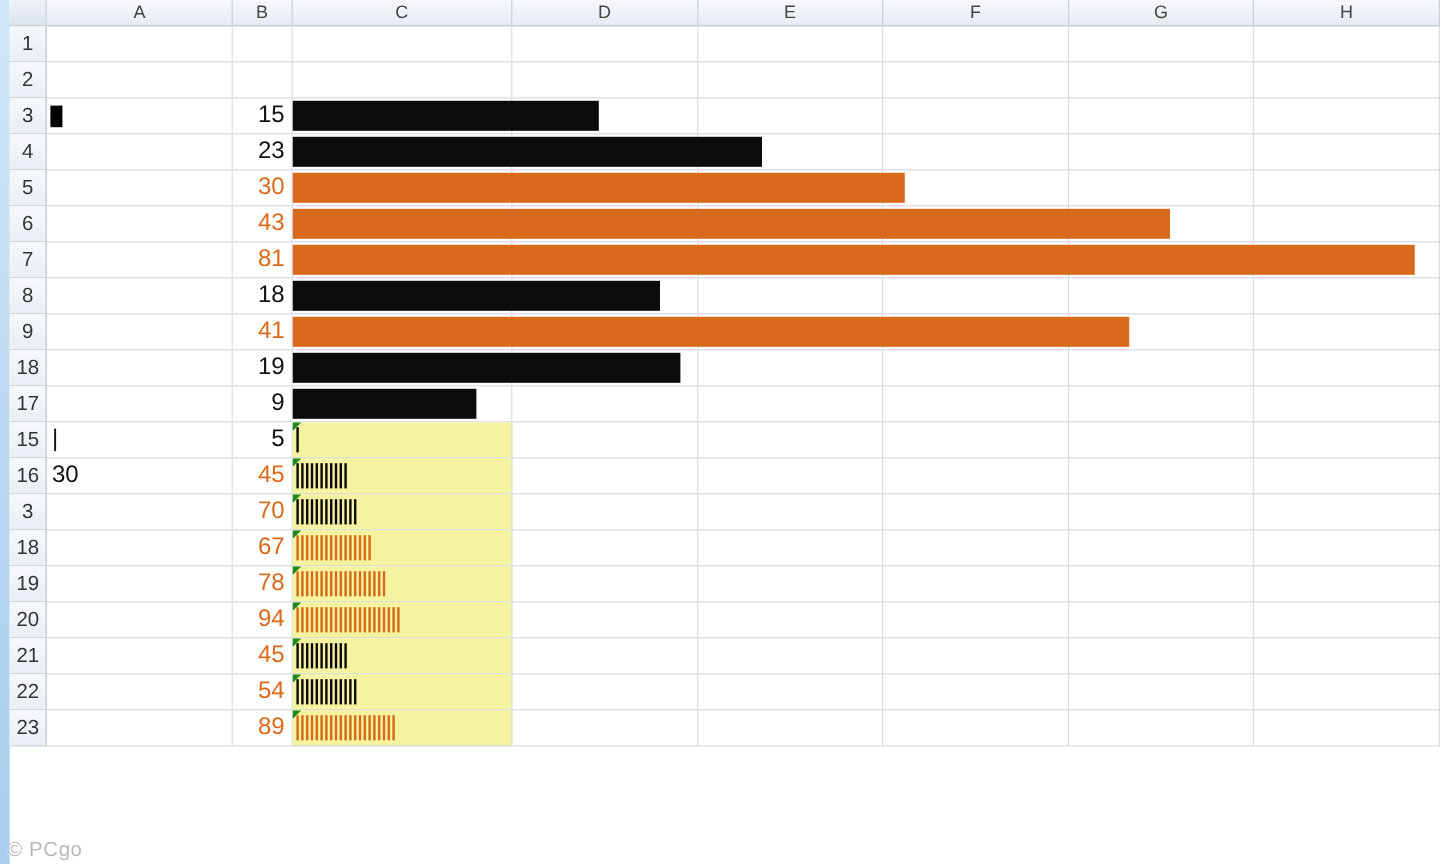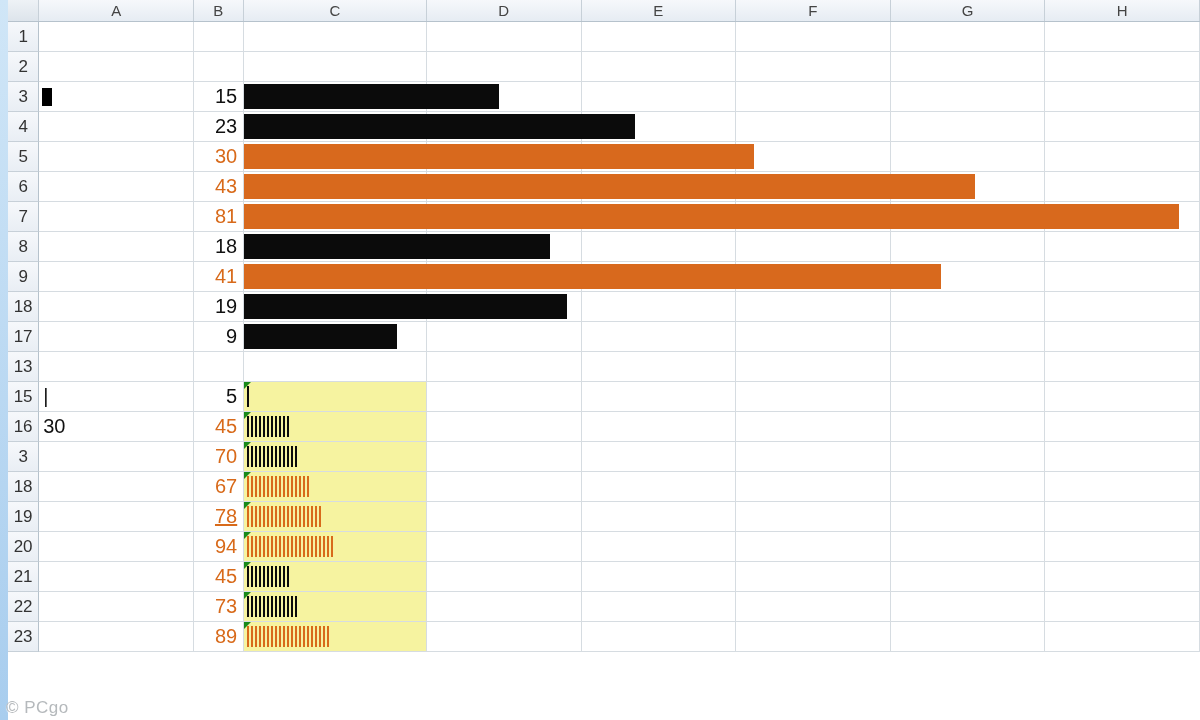--- a/index.html
+++ b/index.html
@@ -310,31 +310,20 @@
         <div class="cell" style="width: 199px;">
           <div class="bar black" style="width: 153px;"></div>
         </div>
         <div class="cell" style="width: 168px;"></div>
         <div class="cell" style="width: 168px;"></div>
         <div class="cell" style="width: 168px;"></div>
         <div class="cell" style="width: 168px;"></div>
         <div class="cell" style="width: 168px;"></div>
       </div>
       <div class="row">
-        <div class="row-hdr">13</div>
-        <div class="cell left" style="width: 168px;"></div>
-        <div class="cell" style="width: 54px;"></div>
-        <div class="cell" style="width: 199px;"></div>
-        <div class="cell" style="width: 168px;"></div>
-        <div class="cell" style="width: 168px;"></div>
-        <div class="cell" style="width: 168px;"></div>
-        <div class="cell" style="width: 168px;"></div>
-        <div class="cell" style="width: 168px;"></div>
-      </div>
-      <div class="row">
         <div class="row-hdr">15</div>
         <div class="cell left" style="width: 168px;">
           <span>|</span>
         </div>
         <div class="cell" style="width: 54px;">
           <span>5</span>
         </div>
         <div class="cell yellow" style="width: 199px;">
           <div class="green-tri"></div>
           <div class="ticks">
@@ -436,21 +425,21 @@
         </div>
         <div class="cell" style="width: 168px;"></div>
         <div class="cell" style="width: 168px;"></div>
         <div class="cell" style="width: 168px;"></div>
         <div class="cell" style="width: 168px;"></div>
         <div class="cell" style="width: 168px;"></div>
       </div>
       <div class="row">
         <div class="row-hdr">19</div>
         <div class="cell left" style="width: 168px;"></div>
-        <div class="cell orange-text" style="width: 54px; text-decoration: underline;">
+        <div class="cell orange-text" style="width: 54px;">
           <span>78</span>
         </div>
         <div class="cell yellow" style="width: 199px;">
           <div class="green-tri"></div>
           <div class="ticks">
             <div class="tick orange"></div>
             <div class="tick orange"></div>
             <div class="tick orange"></div>
             <div class="tick orange"></div>
             <div class="tick orange"></div>
@@ -540,21 +529,21 @@
         <div class="cell" style="width: 168px;"></div>
         <div class="cell" style="width: 168px;"></div>
         <div class="cell" style="width: 168px;"></div>
         <div class="cell" style="width: 168px;"></div>
         <div class="cell" style="width: 168px;"></div>
       </div>
       <div class="row">
         <div class="row-hdr">22</div>
         <div class="cell left" style="width: 168px;"></div>
         <div class="cell orange-text" style="width: 54px;">
-          <span>73</span>
+          <span>54</span>
         </div>
         <div class="cell yellow" style="width: 199px;">
           <div class="green-tri"></div>
           <div class="ticks">
             <div class="tick"></div>
             <div class="tick"></div>
             <div class="tick"></div>
             <div class="tick"></div>
             <div class="tick"></div>
             <div class="tick"></div>

